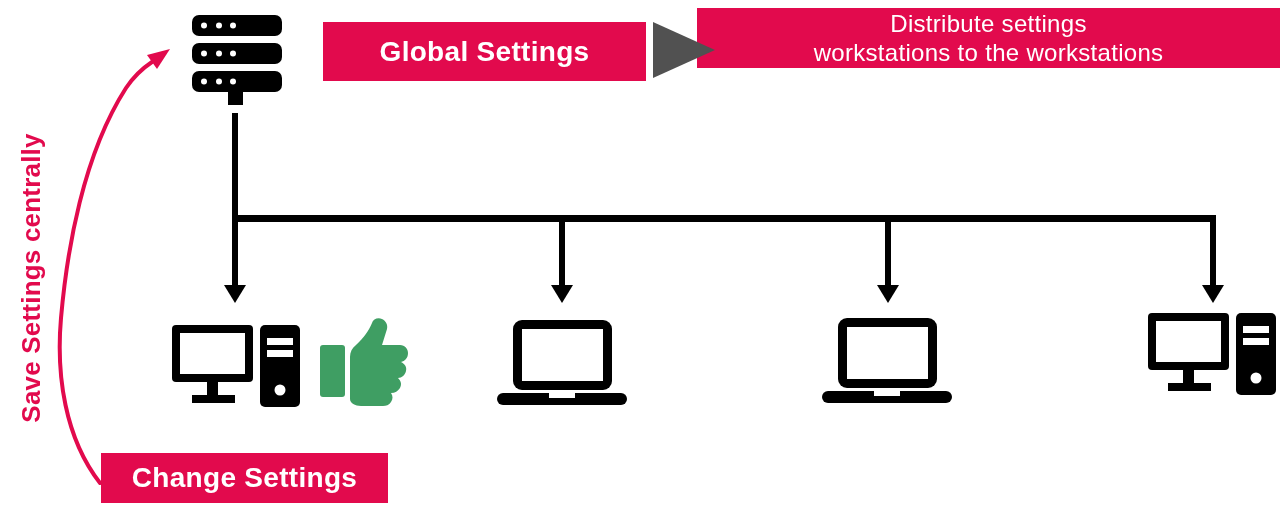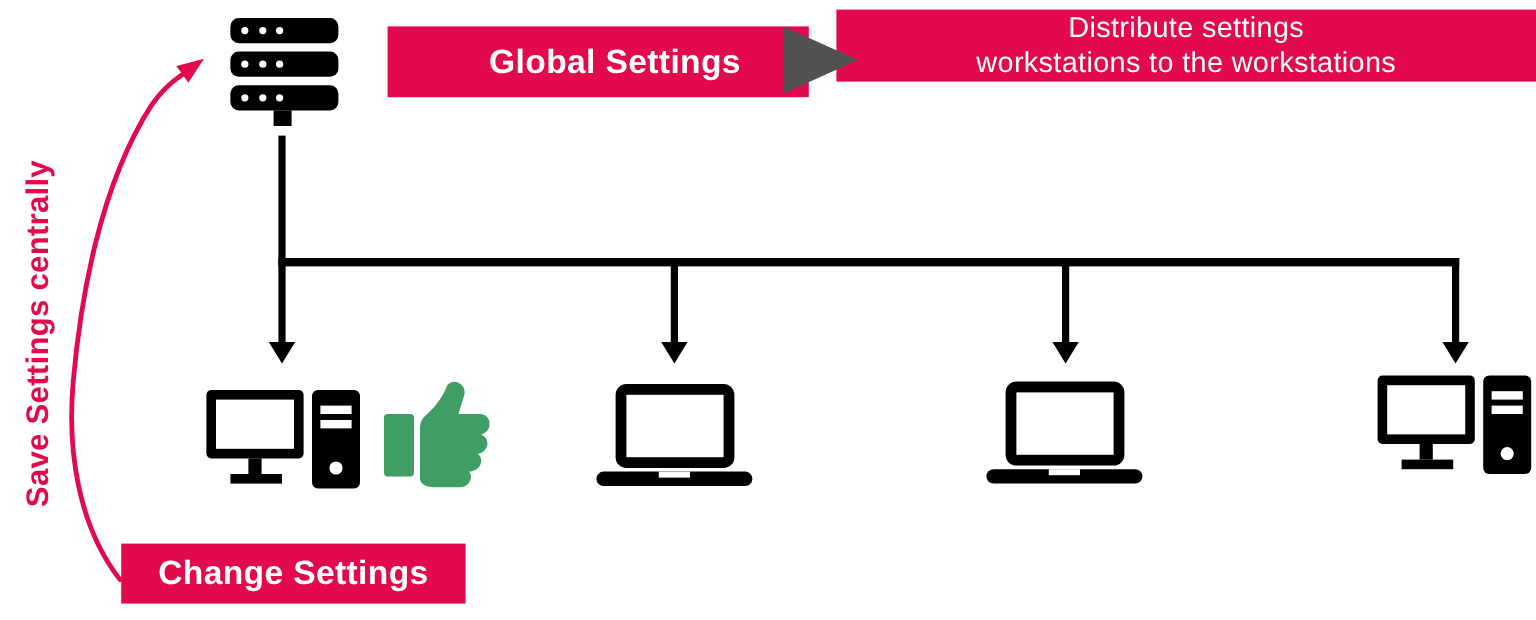--- a/index.html
+++ b/index.html
@@ -19,21 +19,21 @@
   }
   .banner{
     position:absolute;
     background:var(--red);
     color:var(--white);
     display:flex;align-items:center;justify-content:center;
     text-align:center;
   }
   .banner-global{
     left:323px;top:22px;width:323px;height:59px;
-    font-size:28px;font-weight:700;letter-spacing:.3px;padding-left:28px;
+    font-size:28px;font-weight:700;letter-spacing:.3px;
   }
   .banner-distribute{
     left:697px;top:8px;width:583px;height:60px;
     font-size:24px;font-weight:400;line-height:29px;letter-spacing:.3px;
   }
   .banner-distribute span{display:block;}
   .banner-change{
     left:101px;top:453px;width:287px;height:50px;
     font-size:28px;font-weight:700;letter-spacing:.3px;
   }

